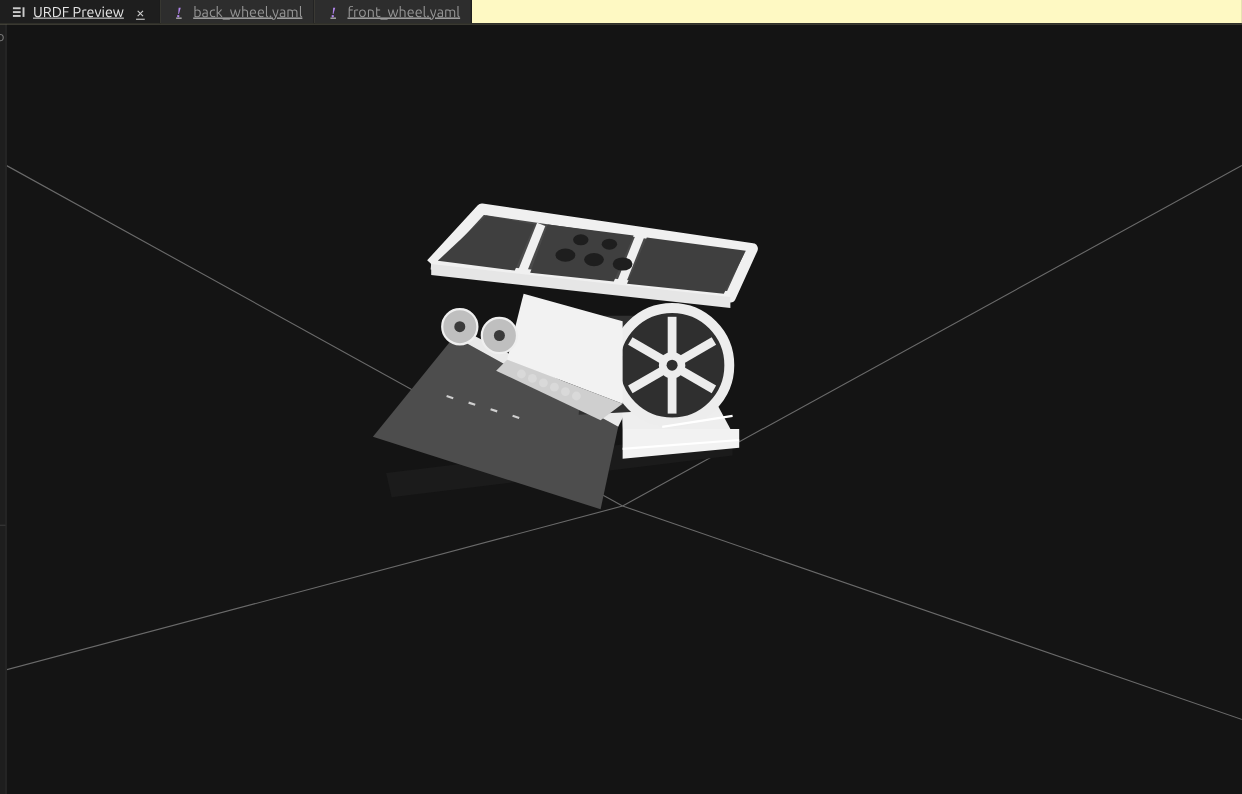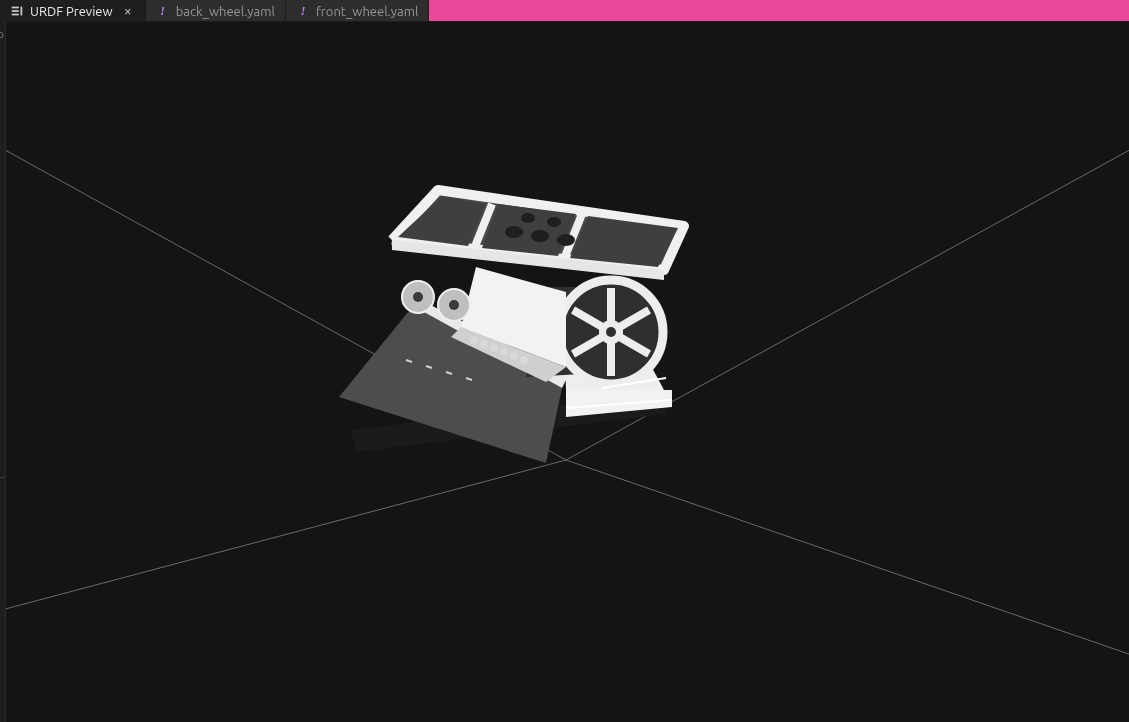--- a/index.html
+++ b/index.html
@@ -10,25 +10,26 @@
       font-family: "Segoe UI", Ubuntu, sans-serif;
       font-size: 13px;
       color: #cccccc;
       overflow: hidden;
       position: relative;
     }
 
     .tab-bar {
       display: flex;
       height: 22px;
-      background: #ec4899;
+      background: #fef9c3;
       border-bottom: 1px solid #1b1b1b;
       align-items: stretch;
       position: relative;
       z-index: 10;
+      text-decoration: underline;
     }
 
     .tab {
       display: flex;
       align-items: center;
       padding: 0 10px 0 10px;
       gap: 6px;
       background: #2d2d2d;
       border-right: 1px solid #1b1b1b;
       color: #969696;

